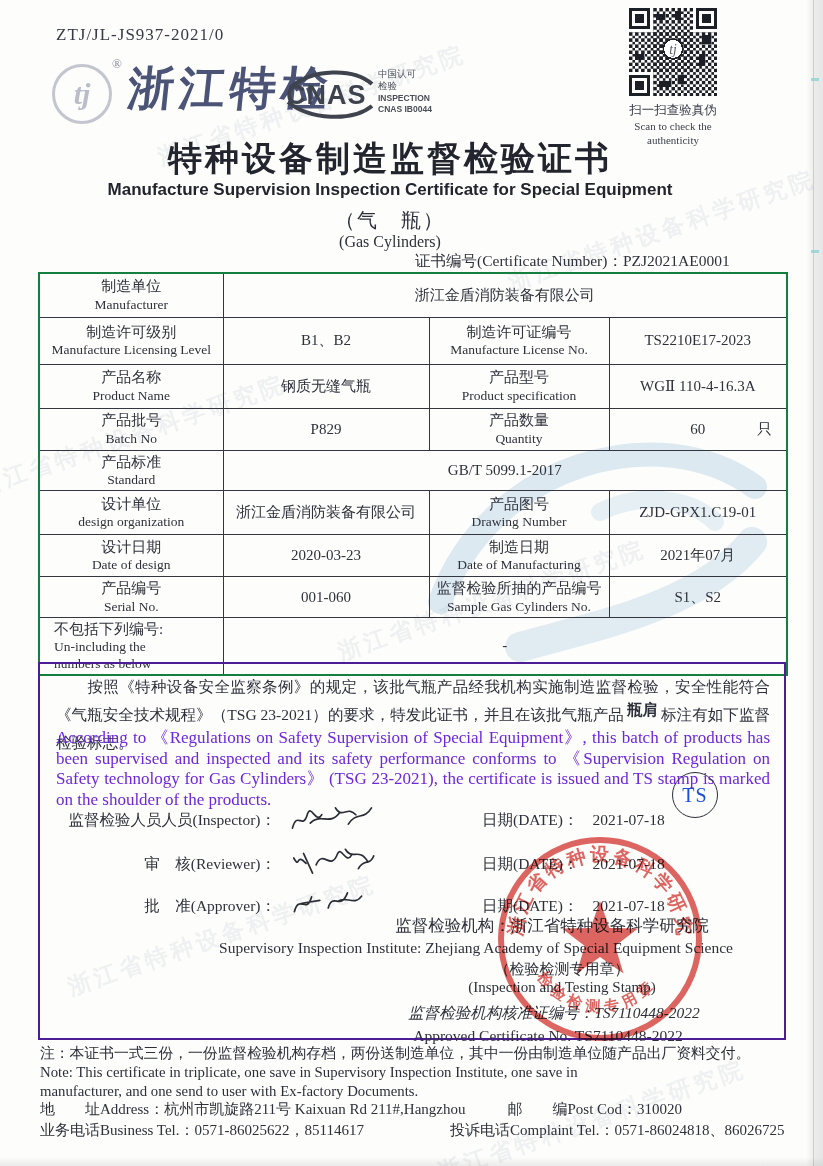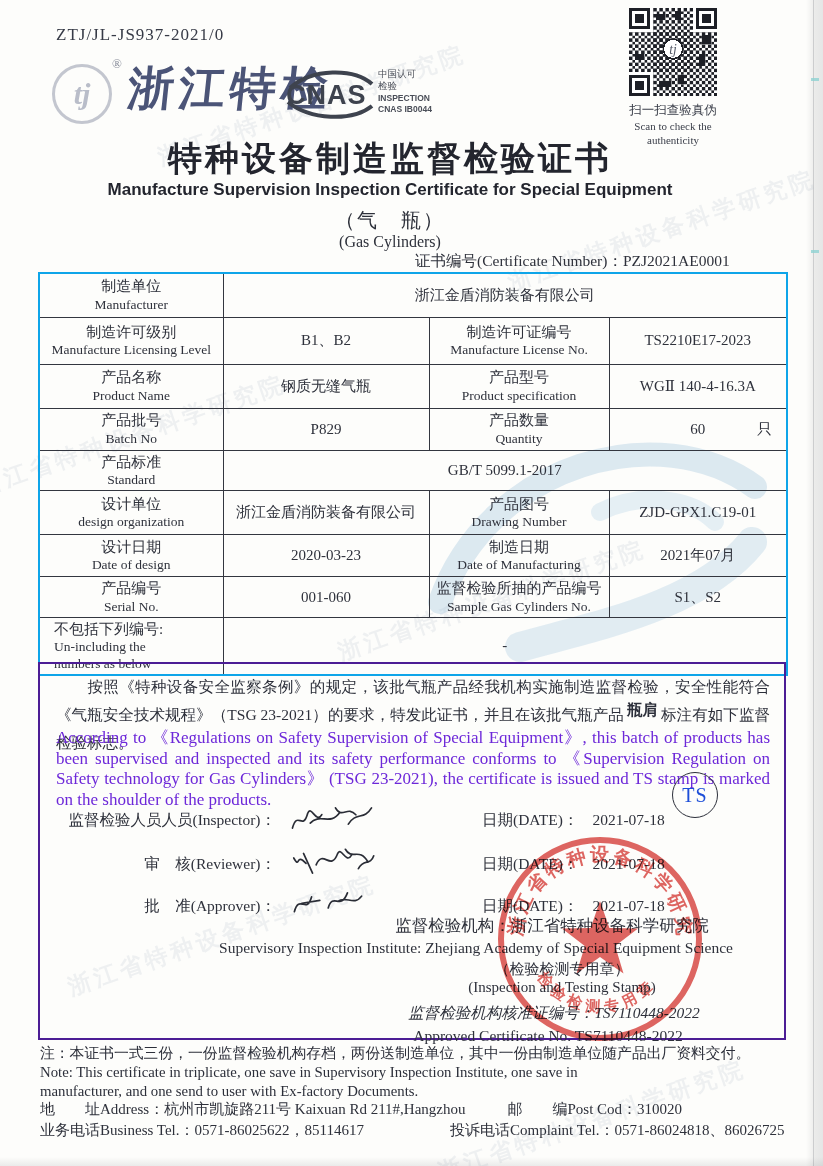--- a/index.html
+++ b/index.html
@@ -51,21 +51,21 @@
   .title-en{left:0;top:180px;width:780px;text-align:center;font-size:17px;font-weight:bold;
     font-family:"Liberation Sans",sans-serif;color:#23252e;}
   .title-prod-zh{left:0;top:207px;width:780px;text-align:center;font-size:20px;letter-spacing:2px;}
   .title-prod-en{left:0;top:233px;width:780px;text-align:center;font-size:16px;}
   .cert-line{left:415px;top:251px;font-size:15.5px;}
 
   
   table.cert{position:absolute;left:38px;top:272px;width:748px;border-collapse:collapse;
     table-layout:fixed;background:transparent;}
   table.cert td{border:1px solid #33363f;padding:2px 6px;text-align:center;vertical-align:middle;}
-  table.cert{border:2px solid #0ea5e9;}
+  table.cert{border:2px solid #15803d;}
   .lab-zh{font-size:15px;line-height:1.3;}
   .lab-en{font-size:13.5px;line-height:1.2;}
   .val{font-size:15px;}
   .qty-cell{position:relative;}
   .qty-unit{position:absolute;right:14px;top:50%;transform:translateY(-50%);font-size:15px;}
 
   
   .stmt-box{left:38px;top:662px;width:748px;height:378px;border:2px solid #4c1d95;box-sizing:border-box;padding-left:36px;}
   .para-zh{position:absolute;left:16px;right:14px;top:9px;font-size:15.5px;line-height:28px;
     text-align:justify;color:#2c2f3a;}
@@ -226,21 +226,21 @@
     <tr style="height:44px">
       <td>
         <div class="lab-zh">产品名称</div>
         <div class="lab-en">Product Name</div>
       </td>
       <td class="val">钢质无缝气瓶</td>
       <td>
         <div class="lab-zh">产品型号</div>
         <div class="lab-en">Product specification</div>
       </td>
-      <td class="val">WGⅡ 140-4-16.3A</td>
+      <td class="val">WGⅡ 110-4-16.3A</td>
     </tr>
     <tr style="height:42px">
       <td>
         <div class="lab-zh">产品批号</div>
         <div class="lab-en">Batch No</div>
       </td>
       <td class="val">P829</td>
       <td>
         <div class="lab-zh">产品数量</div>
         <div class="lab-en">Quantity</div>

